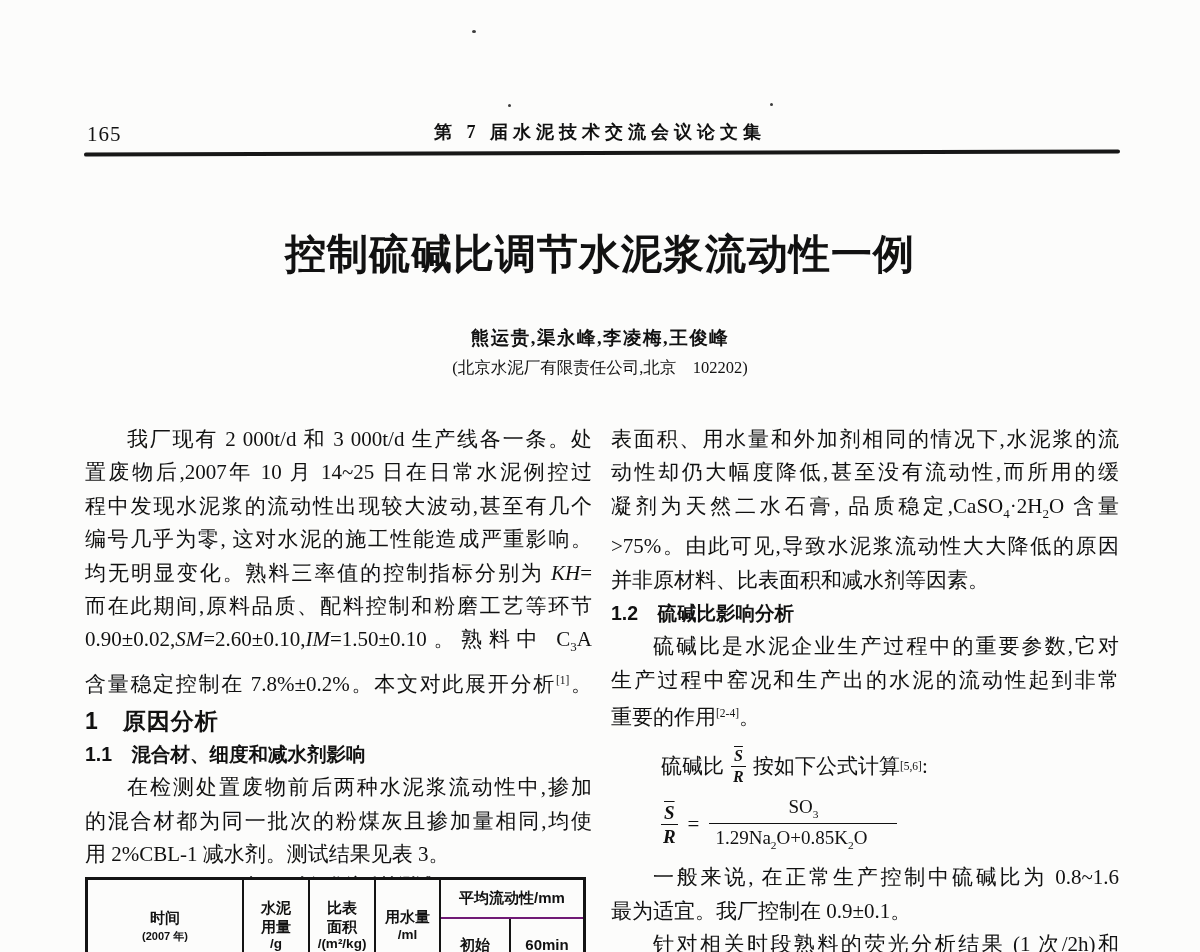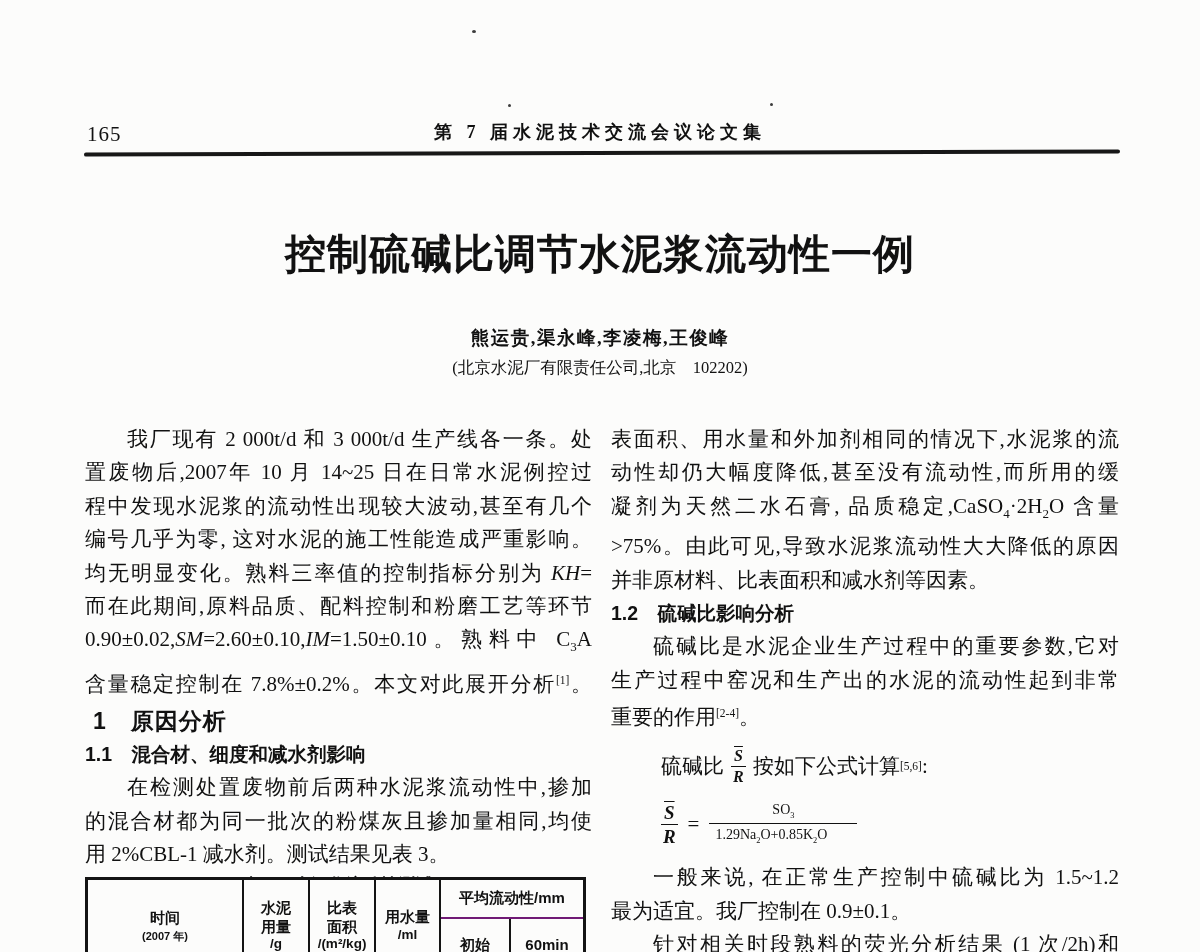--- a/index.html
+++ b/index.html
@@ -30,36 +30,36 @@
   .colR{left:611px;width:508px;}
 
   .ln{font:21px/33.4px "Liberation Serif","DejaVu Serif",serif;
       text-align:justify;text-align-last:justify;white-space:nowrap;}
   .short{text-align-last:left;}
   .indent{padding-left:42px;}
   .iv{font-style:italic;}
   .ln sub{font-size:0.62em;}
   sup.ref{font-size:11.5px;vertical-align:7px;letter-spacing:0;}
 
-  .h1{margin:3px 0 0 8px;font:bold 23px/34px "Liberation Sans","DejaVu Sans",sans-serif;letter-spacing:1px;
+  .h1{margin:3px 0 0 0;font:bold 23px/34px "Liberation Sans","DejaVu Sans",sans-serif;letter-spacing:1px;
       text-align:left;}
   .h2{margin:0;font:bold 19.5px/33px "Liberation Sans","DejaVu Sans",sans-serif;text-align:left;}
   .caption{font:bold 16.5px/24px "Liberation Sans","DejaVu Sans",sans-serif;text-align:center;letter-spacing:1px;}
 
   
   .fintro{margin:5px 0 2px 50px;height:54px;display:flex;align-items:center;
           font:21px/1.2 "Liberation Serif","DejaVu Serif",serif;}
   .fdisp{margin:0 0 8px 50px;height:58px;display:flex;align-items:center;
          font:21px/1.2 "Liberation Serif","DejaVu Serif",serif;}
   .frac{display:inline-block;text-align:center;vertical-align:middle;}
   .frac .num{display:block;border-bottom:1.7px solid #111;padding:0 3px 1px;}
   .frac .den{display:block;padding-top:1px;}
   .frac-sm{font-size:16px;line-height:1.12;margin:0 7px;font-weight:bold;}
   .frac-sm2{font-size:19px;line-height:1.12;font-weight:bold;}
-  .frac-lg{font-size:14px;line-height:1.25;}
+  .frac-lg{font-size:19px;line-height:1.25;}
   .frac-lg .num{border-bottom:1.9px solid #111;padding:0 4px 2px;}
   .frac-lg .den{padding:2px 30px 1px 6px;}
   .frac-lg sub,.frac-sm sub{font-size:0.6em;}
   .ol{text-decoration:overline;}
   .eq{margin:0 10px;}
 
   
   .tbl{position:absolute;left:85px;top:877px;width:495px;height:92px;
        border:3.5px solid #141414;background:#fcfcfb;
        display:grid;grid-template-columns:156px 66px 66px 65px 70px 1fr;grid-template-rows:39px 1fr;}
@@ -160,19 +160,19 @@
         <span class="num"><span class="iv ol">S</span></span>
         <span class="den iv">R</span>
       </span>
       <span class="eq">=</span>
       <span class="frac frac-lg">
         <span class="num"><span>SO</span><sub>3</sub></span>
         <span class="den"><span>1.29Na</span><sub>2</sub><span>O+0.85K</span><sub>2</sub><span>O</span></span>
       </span>
     </div>
 
-    <div class="ln indent">一般来说, 在正常生产控制中硫碱比为 1.5~1.2</div>
+    <div class="ln indent">一般来说, 在正常生产控制中硫碱比为 0.8~1.6</div>
     <div class="ln short">最为适宜。我厂控制在 0.9±0.1。</div>
     <div class="ln indent">针对相关时段熟料的荧光分析结果 (1 次/2h)和</div>
 
   </div>
 
 </div>
 
 </body></html>

